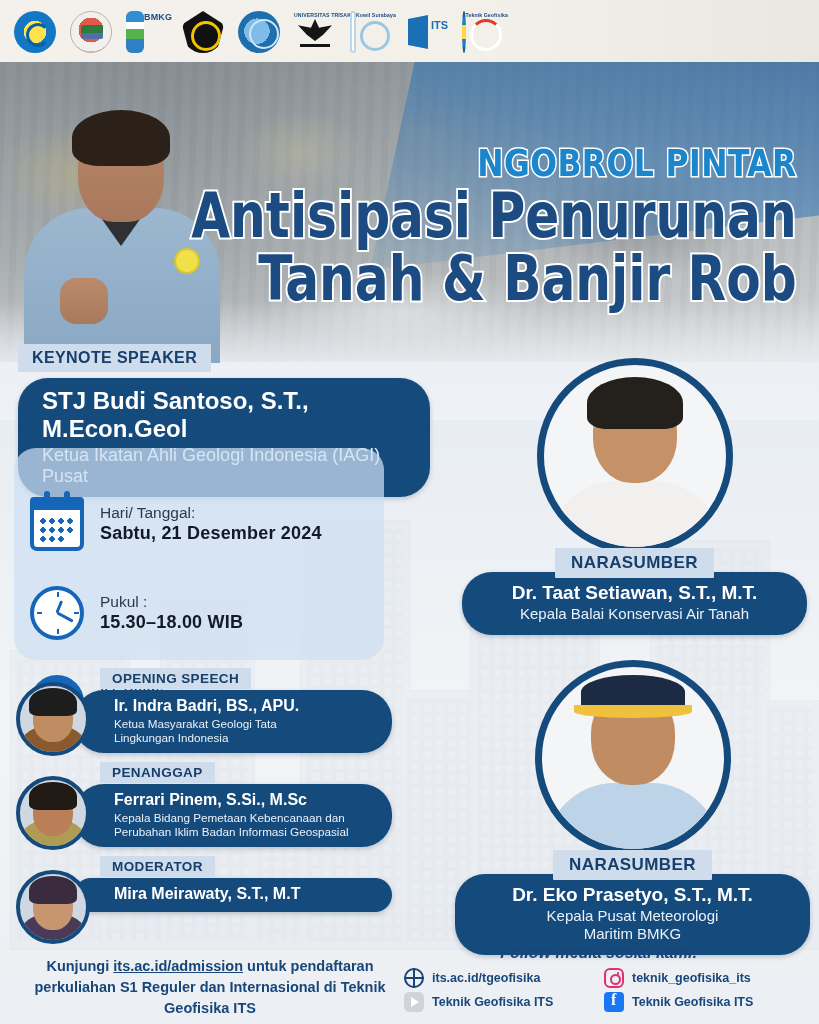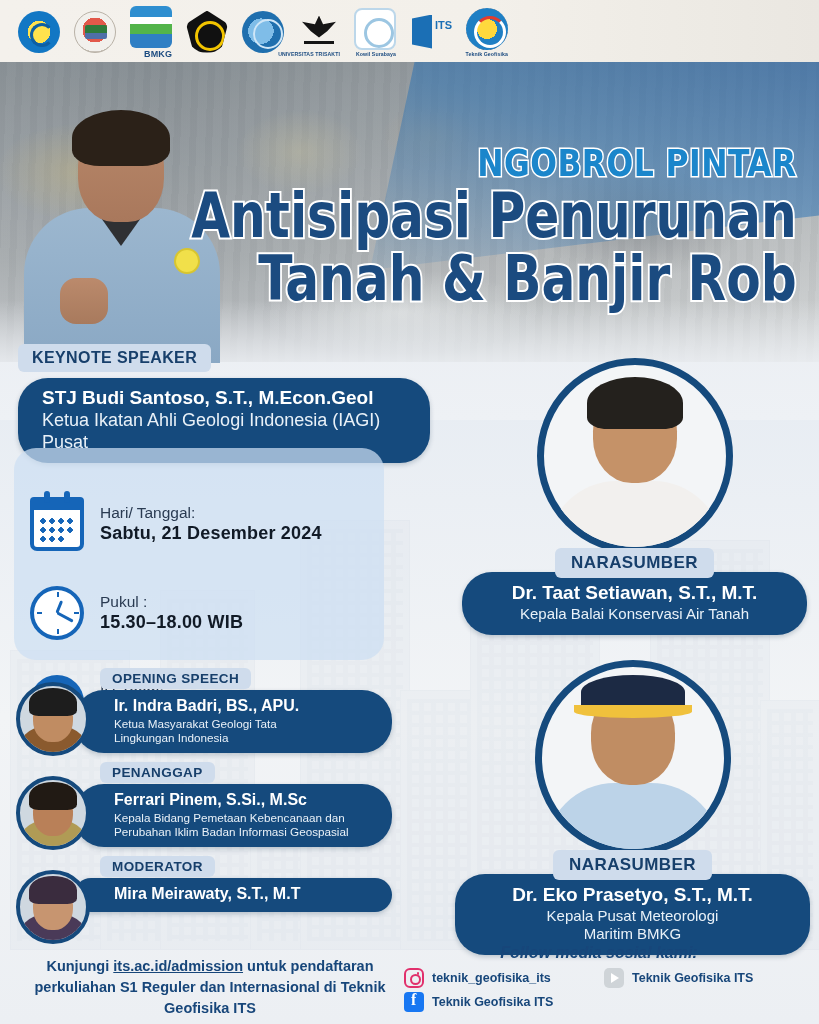--- a/index.html
+++ b/index.html
@@ -52,22 +52,22 @@
       repeating-linear-gradient(180deg,#cfd8e2 0 4px, transparent 4px 12px);
     opacity:.75;
   }
 
   
   .logobar {
     position:absolute; left:0; top:0; width:819px; height:62px;
     background:linear-gradient(90deg,#f4f1ec 0%,#f3f0ea 60%,#eae7e1 100%);
     display:flex; align-items:center; gap:10px; padding:4px 14px 2px 14px; z-index:8;
   }
-  .logo { position:relative; width:46px; display:flex; flex-direction:column;
-          align-items:flex-end; justify-content:flex-start; }
+  .logo { position:relative; width:46px; display:flex; 
+          align-items:flex-start; justify-content:flex-start; }
   .logo .mark { width:42px; height:42px; border-radius:50%; position:relative; }
   .logo .cap { font-size:5.2px; font-weight:700; color:#1b4b80; margin-top:1px;
                letter-spacing:.1px; white-space:nowrap; }
   .lg1 .mark{ background:radial-gradient(circle at 50% 50%,#ffe24d 0 38%,#1277c4 38% 74%,#0d5fa3 74% 100%); }
   .lg1 .mark::after{content:"";position:absolute;left:12px;top:12px;width:18px;height:18px;
       border-radius:50%;border:3px solid #0d5fa3;border-right-color:transparent;}
   .lg2 .mark{ background:radial-gradient(circle at 50% 45%,#e2584a 0 42%,#f2f0ec 42% 72%,#c9c3ba 72% 100%);
       border:1px solid #b9b2a7;}
   .lg2 .mark::after{content:"";position:absolute;left:10px;top:13px;width:22px;height:14px;
       background:linear-gradient(180deg,#2f7a3c 0 55%,#4f6fa8 55% 100%);border-radius:2px;}
@@ -123,34 +123,34 @@
     font-family:"DejaVu Sans Condensed","Liberation Sans Narrow","Liberation Sans",sans-serif;
     transform:scaleX(.9); transform-origin:right center;
     -webkit-text-stroke:4px #ffffff; paint-order:stroke fill;
     margin-top:4px; white-space:nowrap;
   }
   .title-l2 { margin-top:2px; }
 
   
   .tag-pill {
     display:inline-block; background:#cfdcec; color:#173f6b; font-weight:800;
-    border-radius:6px; padding:5px 14px; letter-spacing:.4px;
+    border-radius:1px; padding:5px 14px; letter-spacing:.4px;
   }
   .name-pill {
     background:#154a7d; color:#fff; border-radius:30px; padding:8px 22px;
     box-shadow:0 2px 5px rgba(10,40,70,.22);
   }
   .name-pill .nm { font-weight:800; line-height:1.18; }
   .name-pill .role { font-weight:400; line-height:1.2; color:#e9f1f8; }
 
   
   .keynote { position:absolute; left:18px; top:344px; z-index:6; }
   .keynote .tag-pill { font-size:16px; }
   .keynote .name-pill { margin-top:6px; width:412px; padding:9px 24px; }
-  .keynote .nm { font-size:19px; }
+  .keynote .nm { font-size:24px; }
   .keynote .role { font-size:18px; margin-top:1px; }
 
   
   .infocard {
     position:absolute; left:14px; top:448px; width:370px; height:212px;
     background:rgba(205,223,243,.72); border-radius:22px; z-index:6;
     padding:14px 16px; display:flex; flex-direction:column; justify-content:space-between;
   }
   .inforow { display:flex; align-items:center; gap:16px;margin-top:35px; }
   .inforow .ico { width:54px; height:54px; flex:0 0 54px; position:relative; }
@@ -446,20 +446,24 @@
   </div>
 
   <div class="footer-left">
     <span>Kunjungi </span><a href="#">its.ac.id/admission</a><span> untuk pendaftaran perkuliahan S1 Reguler dan Internasional di Teknik Geofisika ITS</span>
   </div>
 
   <div class="footer-right">
     <div class="follow-title">Follow media sosial kami:</div>
     <div class="social-grid">
       <div class="social">
+        <span class="sico sico-globe"></span>
+        <span>its.ac.id/tgeofisika</span>
+      </div>
+      <div class="social">
         <span class="sico sico-ig"></span>
         <span>teknik_geofisika_its</span>
       </div>
       <div class="social">
         <span class="sico sico-yt"></span>
         <span>Teknik Geofisika ITS</span>
       </div>
       <div class="social">
         <span class="sico sico-fb"></span>
         <span>Teknik Geofisika ITS</span>

